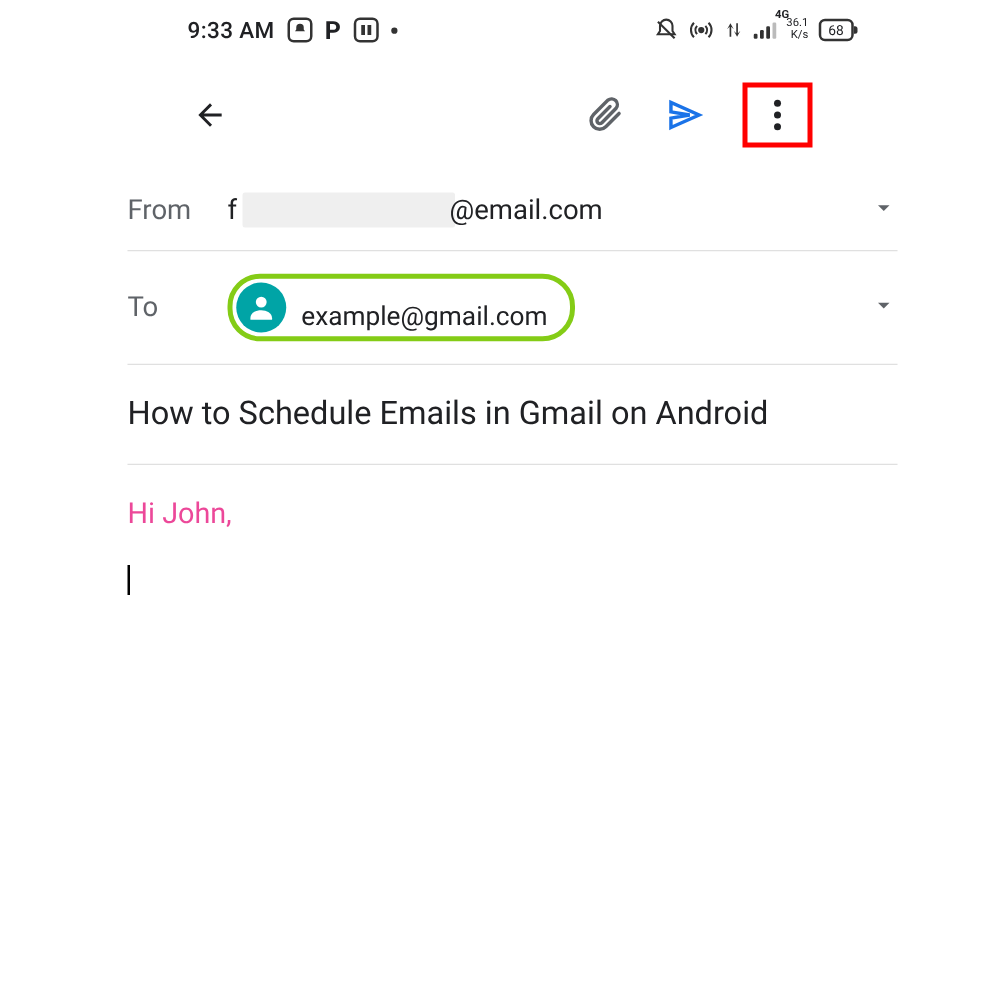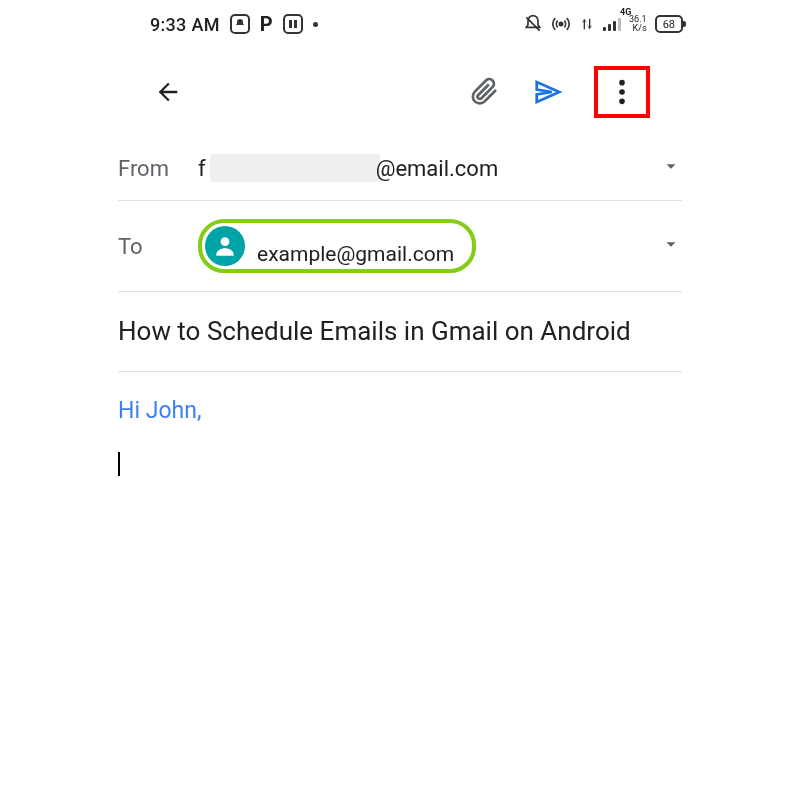--- a/index.html
+++ b/index.html
@@ -49,21 +49,22 @@
       display: flex; align-items: center; padding: 22px 150px 18px 150px;
     }
     .tb-left { flex: 1; }
     .tb-actions { display: flex; align-items: center; gap: 28px; }
     .icon-btn { width: 36px; height: 36px; display: inline-flex; align-items: center; justify-content: center; cursor: pointer; }
     .highlight-box {
       border: 4px solid #ff0000; padding: 0 6px; height: 52px; display: inline-flex; align-items: center; justify-content: center;
     }
 
     .section {
-      padding: 0 118px;
+      padding: 0 82px;
+      margin-left: 20px;
     }
     .row {
       display: flex; align-items: center; padding: 18px 0;
       border-bottom: 1px solid #e0e0e0;
     }
     .row:first-of-type { border-top: none; }
     .row-label { color: #5f6368; width: 80px; font-size: 22px; }
     .row-content { flex: 1; display: flex; align-items: center; font-size: 22px; }
     .chevron { color: #5f6368; }
 
@@ -82,21 +83,21 @@
       width: 40px; height: 40px; border-radius: 50%; background: #00a4a6;
       display: inline-flex; align-items: center; justify-content: center;
     }
 
     .subject-row {
       padding: 22px 0; border-bottom: 1px solid #e0e0e0;
     }
     .subject-text { font-size: 26px; line-height: 1.35; color: #202124; font-weight: 400; }
 
     .body-row { padding: 24px 0; }
-    .body-text { font-size: 23px; line-height: 1.32; color: #3b82f6; }
+    .body-text { font-size: 23px; line-height: 1.32; color: #ec4899; }
     .body-text p { margin-bottom: 22px; }
     .cursor {
       display: inline-block; width: 2px; height: 24px; background: #000; vertical-align: middle;
     }
   </style>
 </head>
 <body>
 
 <div class="statusbar">
   <div class="sb-left">

